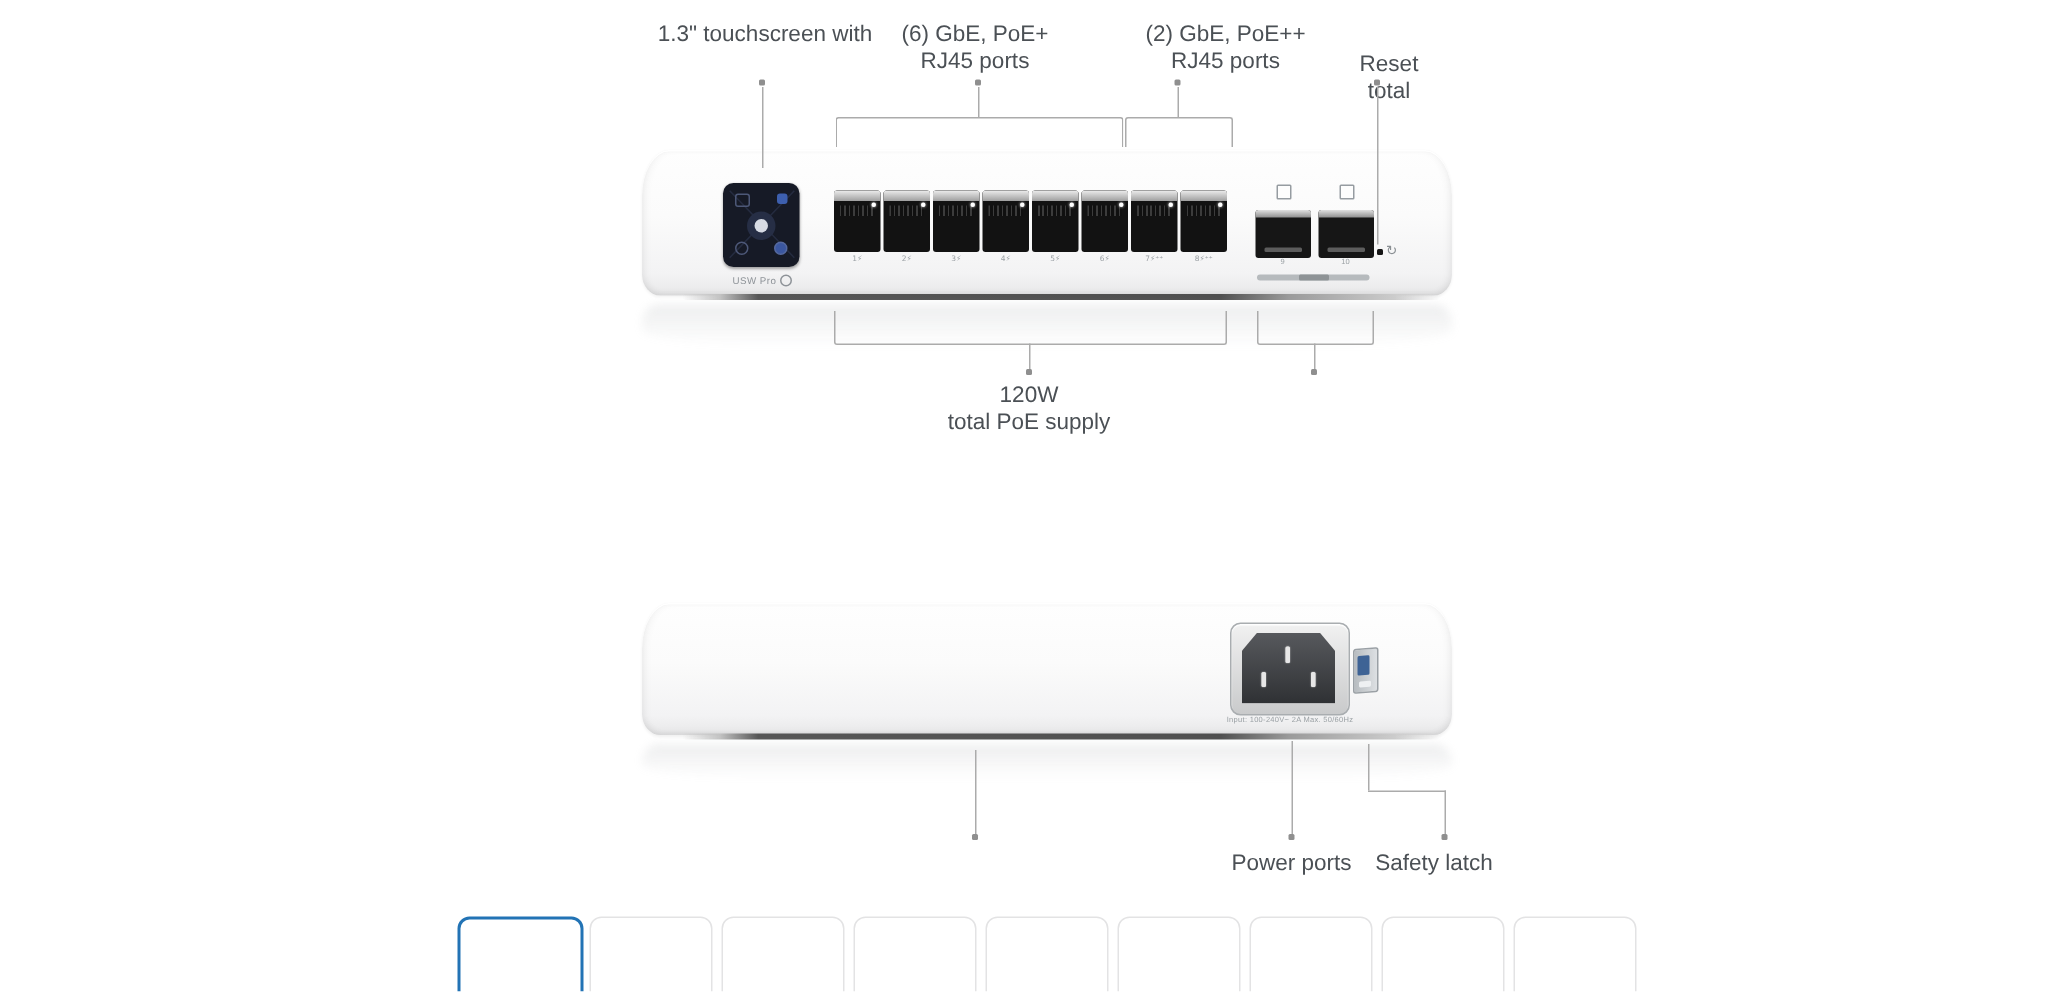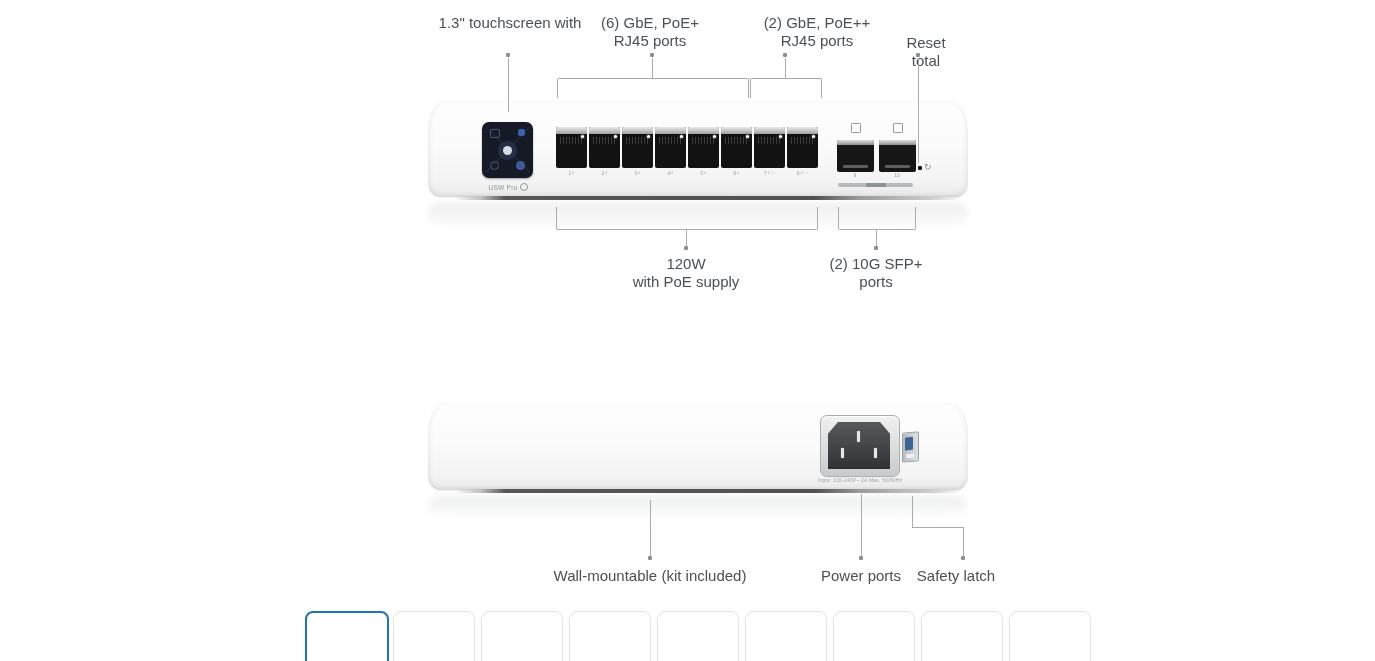--- a/index.html
+++ b/index.html
@@ -183,51 +183,44 @@
   </div>
 
   <div class="under-strip" style="left:455px;top:196px;width:505px;"></div>
   <div class="refl" style="left:428px;top:203px;width:540px;height:34px;"></div>
 
   <div class="bracket-bot" style="left:556px;top:207px;width:260px;height:22px;"></div>
   <div class="stem" style="left:686px;top:229px;height:19px;"></div>
   <div class="dot" style="left:684px;top:246px;"></div>
   <div class="ann" style="left:596px;top:255px;width:180px;">
     <span>120W</span>
-    <span>with PoE supply</span>
+    <span>total PoE supply</span>
   </div>
 
   <div class="bracket-bot" style="left:838px;top:207px;width:76px;height:22px;"></div>
   <div class="stem" style="left:876px;top:229px;height:19px;"></div>
   <div class="dot" style="left:874px;top:246px;"></div>
-  <div class="ann" style="left:796px;top:255px;width:160px;">
-    <span>(2) 10G SFP+</span>
-    <span>ports</span>
-  </div>
 
   <div class="device" style="left:428px;top:402px;width:540px;height:88px;">
     <div class="inlet" style="left:392px;top:13px;">
       <div class="inlet-recess">
         <div class="pin" style="left:29px;top:9px;"></div>
         <div class="pin" style="left:13px;top:26px;height:10px;"></div>
         <div class="pin" style="left:46px;top:26px;height:10px;"></div>
       </div>
     </div>
     <div class="power-rating" style="left:347px;top:75px;">Input: 100-240V~ 2A Max. 50/60Hz</div>
     <div class="latch" style="left:474px;top:30px;"></div>
   </div>
 
   <div class="under-strip" style="left:455px;top:489px;width:505px;"></div>
   <div class="refl" style="left:428px;top:496px;width:540px;height:28px;"></div>
 
   <div class="stem" style="left:650px;top:500px;height:58px;"></div>
   <div class="dot" style="left:648px;top:556px;"></div>
-  <div class="ann" style="left:500px;top:567px;width:300px;">
-    <span>Wall-mountable (kit included)</span>
-  </div>
 
   <div class="stem" style="left:861px;top:494px;height:64px;"></div>
   <div class="dot" style="left:859px;top:556px;"></div>
   <div class="ann" style="left:791px;top:567px;width:140px;">
     <span>Power ports</span>
   </div>
 
   <div class="stem" style="left:912px;top:496px;height:31px;"></div>
   <div class="hseg" style="left:912px;top:527px;width:52px;"></div>
   <div class="stem" style="left:963px;top:527px;height:31px;"></div>

